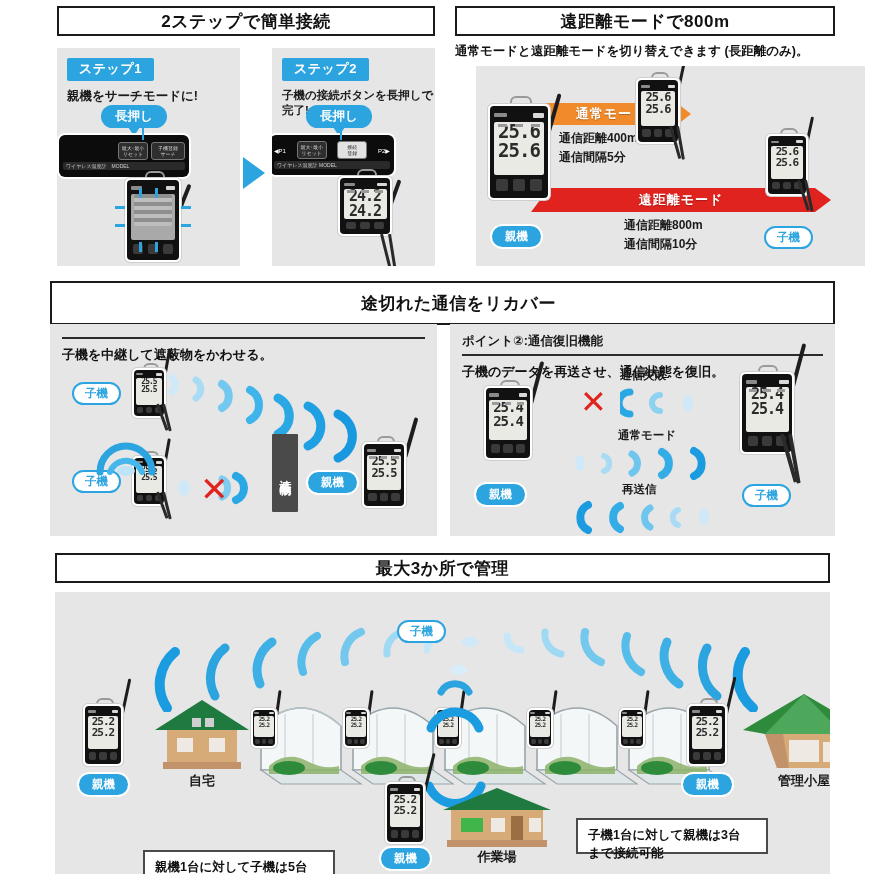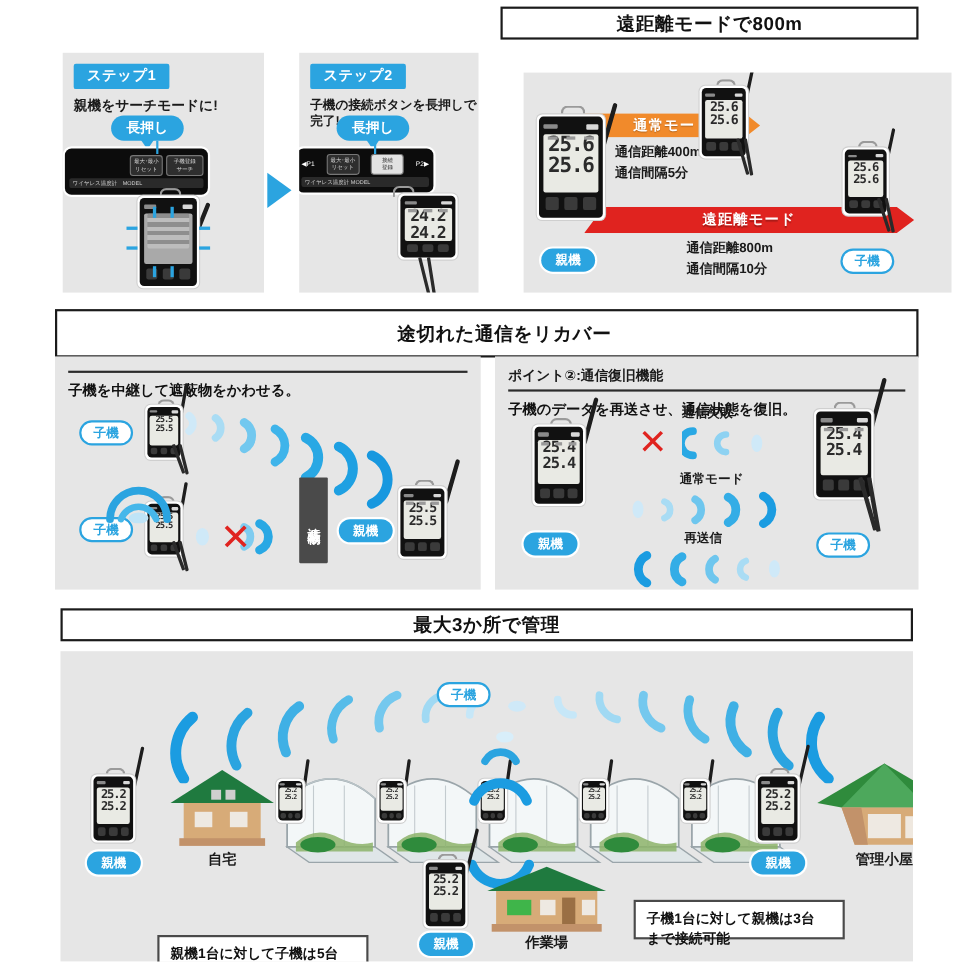--- a/index.html
+++ b/index.html
@@ -95,20 +95,23 @@
             display:flex;align-items:center;justify-content:center;writing-mode:vertical-rl;
             letter-spacing:2px;border-radius:1px;}
   .tri-play{position:absolute;width:0;height:0;border-top:16px solid transparent;
             border-bottom:16px solid transparent;border-left:22px solid #2ba4e0;}
 </style>
 </head>
 <body>
 
 <div class="page">
 
+  <div class="sec-head" style="position:absolute;left:57px;top:6px;width:378px;height:30px;">
+    <span>2ステップで簡単接続</span>
+  </div>
 
   <div class="panel" style="position:absolute;left:57px;top:48px;width:183px;height:218px;">
     <div style="position:absolute;left:10px;top:10px;">
       <span class="step-badge">ステップ1</span>
       <div class="cap-text">親機をサーチモードに!</div>
     </div>
 
     <div style="position:absolute;left:44px;top:57px;">
       <span class="tip">長押し</span>
     </div>
@@ -184,21 +187,21 @@
         <div style="display:flex;">
           <span class="bb-strip" style="flex:1;">ワイヤレス温度計 MODEL</span>
         </div>
       </div>
     </div>
     <div style="position:absolute;left:68px;top:80px;width:2px;height:12px;background:#2ba4e0;"></div>
 
     <div style="position:absolute;left:66px;top:128px;width:54px;height:82px;">
       <div class="hook" style="left:19px;top:-7px;width:16px;height:8px;"></div>
       <div class="ant" style="left:48px;top:2px;width:4px;height:34px;transform:rotate(20deg);"></div>
-      <div class="dev" style="position:absolute;left:0;top:0;width:54px;height:60px;margin-left:24px;">
+      <div class="dev" style="position:absolute;left:0;top:0;width:54px;height:60px;">
         <div class="dev-body">
           <div class="dev-top">
             <span class="dev-logo"></span>
             <span class="dev-chip"></span>
           </div>
           <div class="dev-lcd">
             <div class="hdr">
                 <i></i>
                 <i></i>
                 <i></i>
@@ -214,20 +217,21 @@
         </div>
       </div>
       <div class="probe" style="left:42px;top:58px;width:3px;height:40px;transform:rotate(-14deg);"></div>
       <div class="probe" style="left:50px;top:58px;width:3px;height:40px;transform:rotate(-9deg);"></div>
     </div>
   </div>
 
   <div class="sec-head" style="position:absolute;left:455px;top:6px;width:380px;height:30px;">
     <span>遠距離モードで800m</span>
   </div>
+  <div style="position:absolute;left:455px;top:43px;width:410px;font-size:12.5px;font-weight:bold;color:#111;">通常モードと遠距離モードを切り替えできます (長距離のみ)。</div>
 
   <div class="panel" style="position:absolute;left:476px;top:66px;width:389px;height:200px;">
 
     <div class="arrow-bar" style="left:55px;top:37px;width:160px;height:22px;background:#f18a2b;
                 clip-path:polygon(0 0, calc(100% - 14px) 0, 100% 50%, calc(100% - 14px) 100%, 0 100%);">
       <span class="lbl">通常モード</span>
     </div>
     <div class="info-line" style="left:83px;top:63px;">
       <div>通信距離400m</div>
       <div>通信間隔5分</div>

